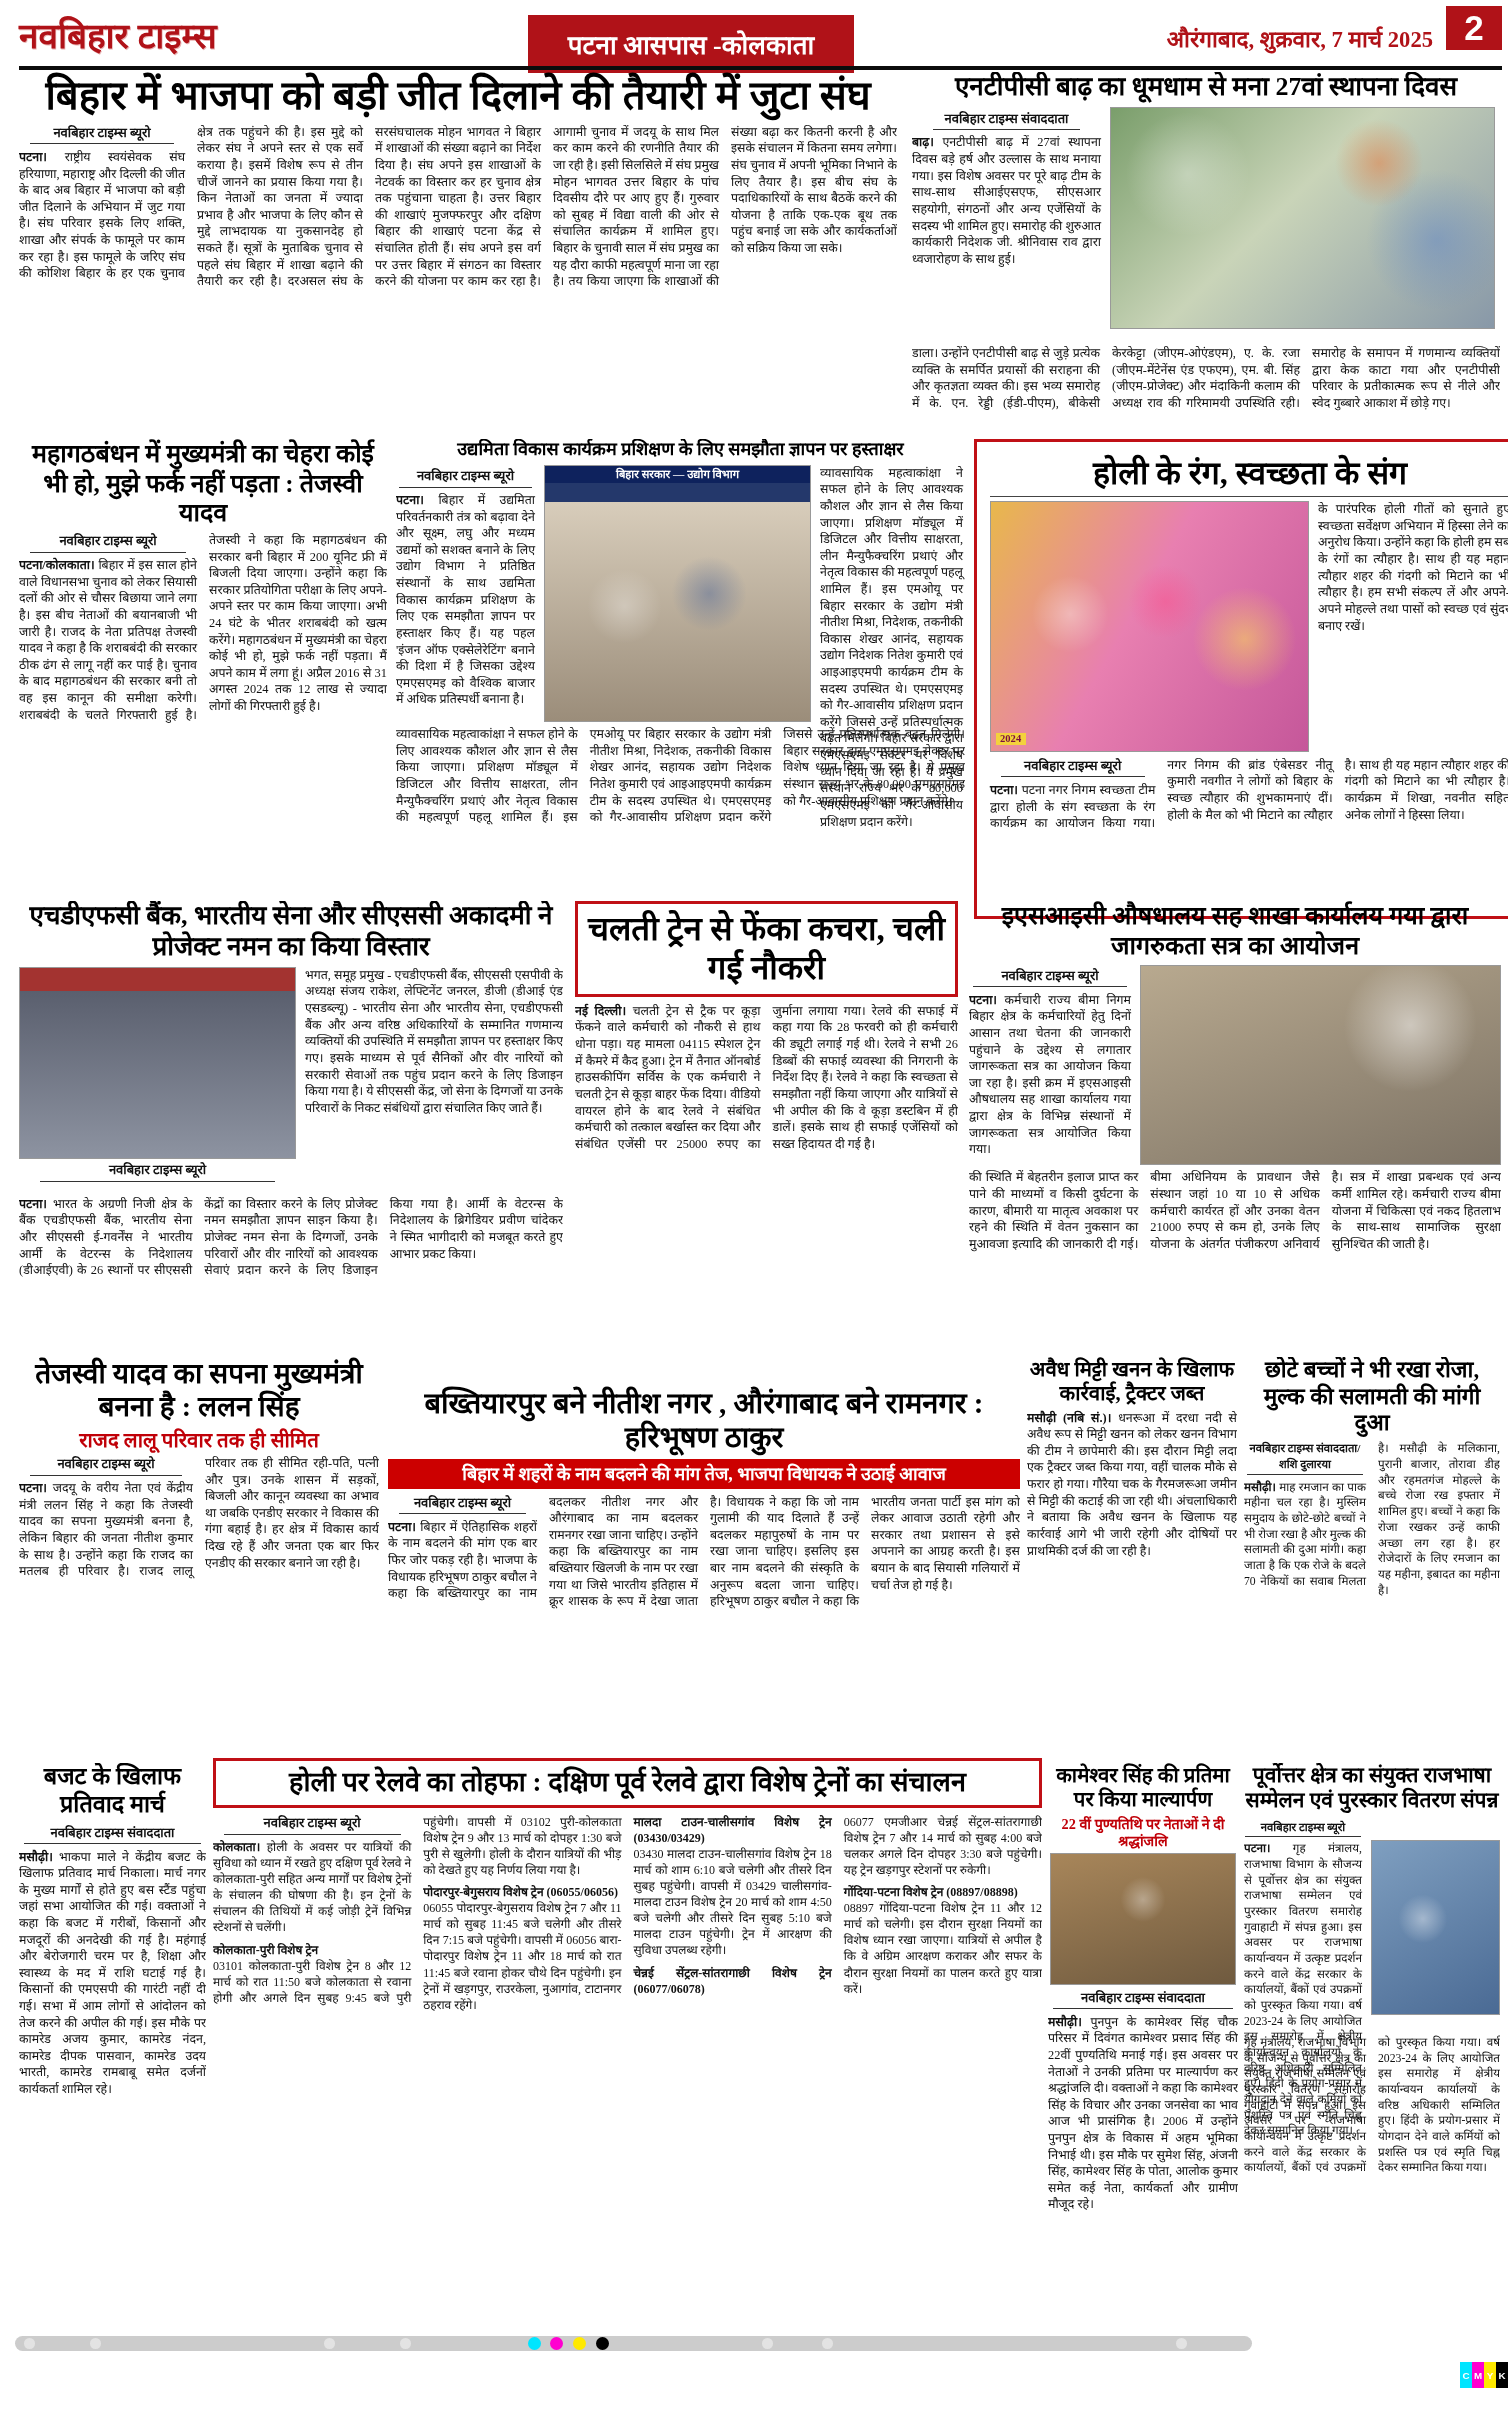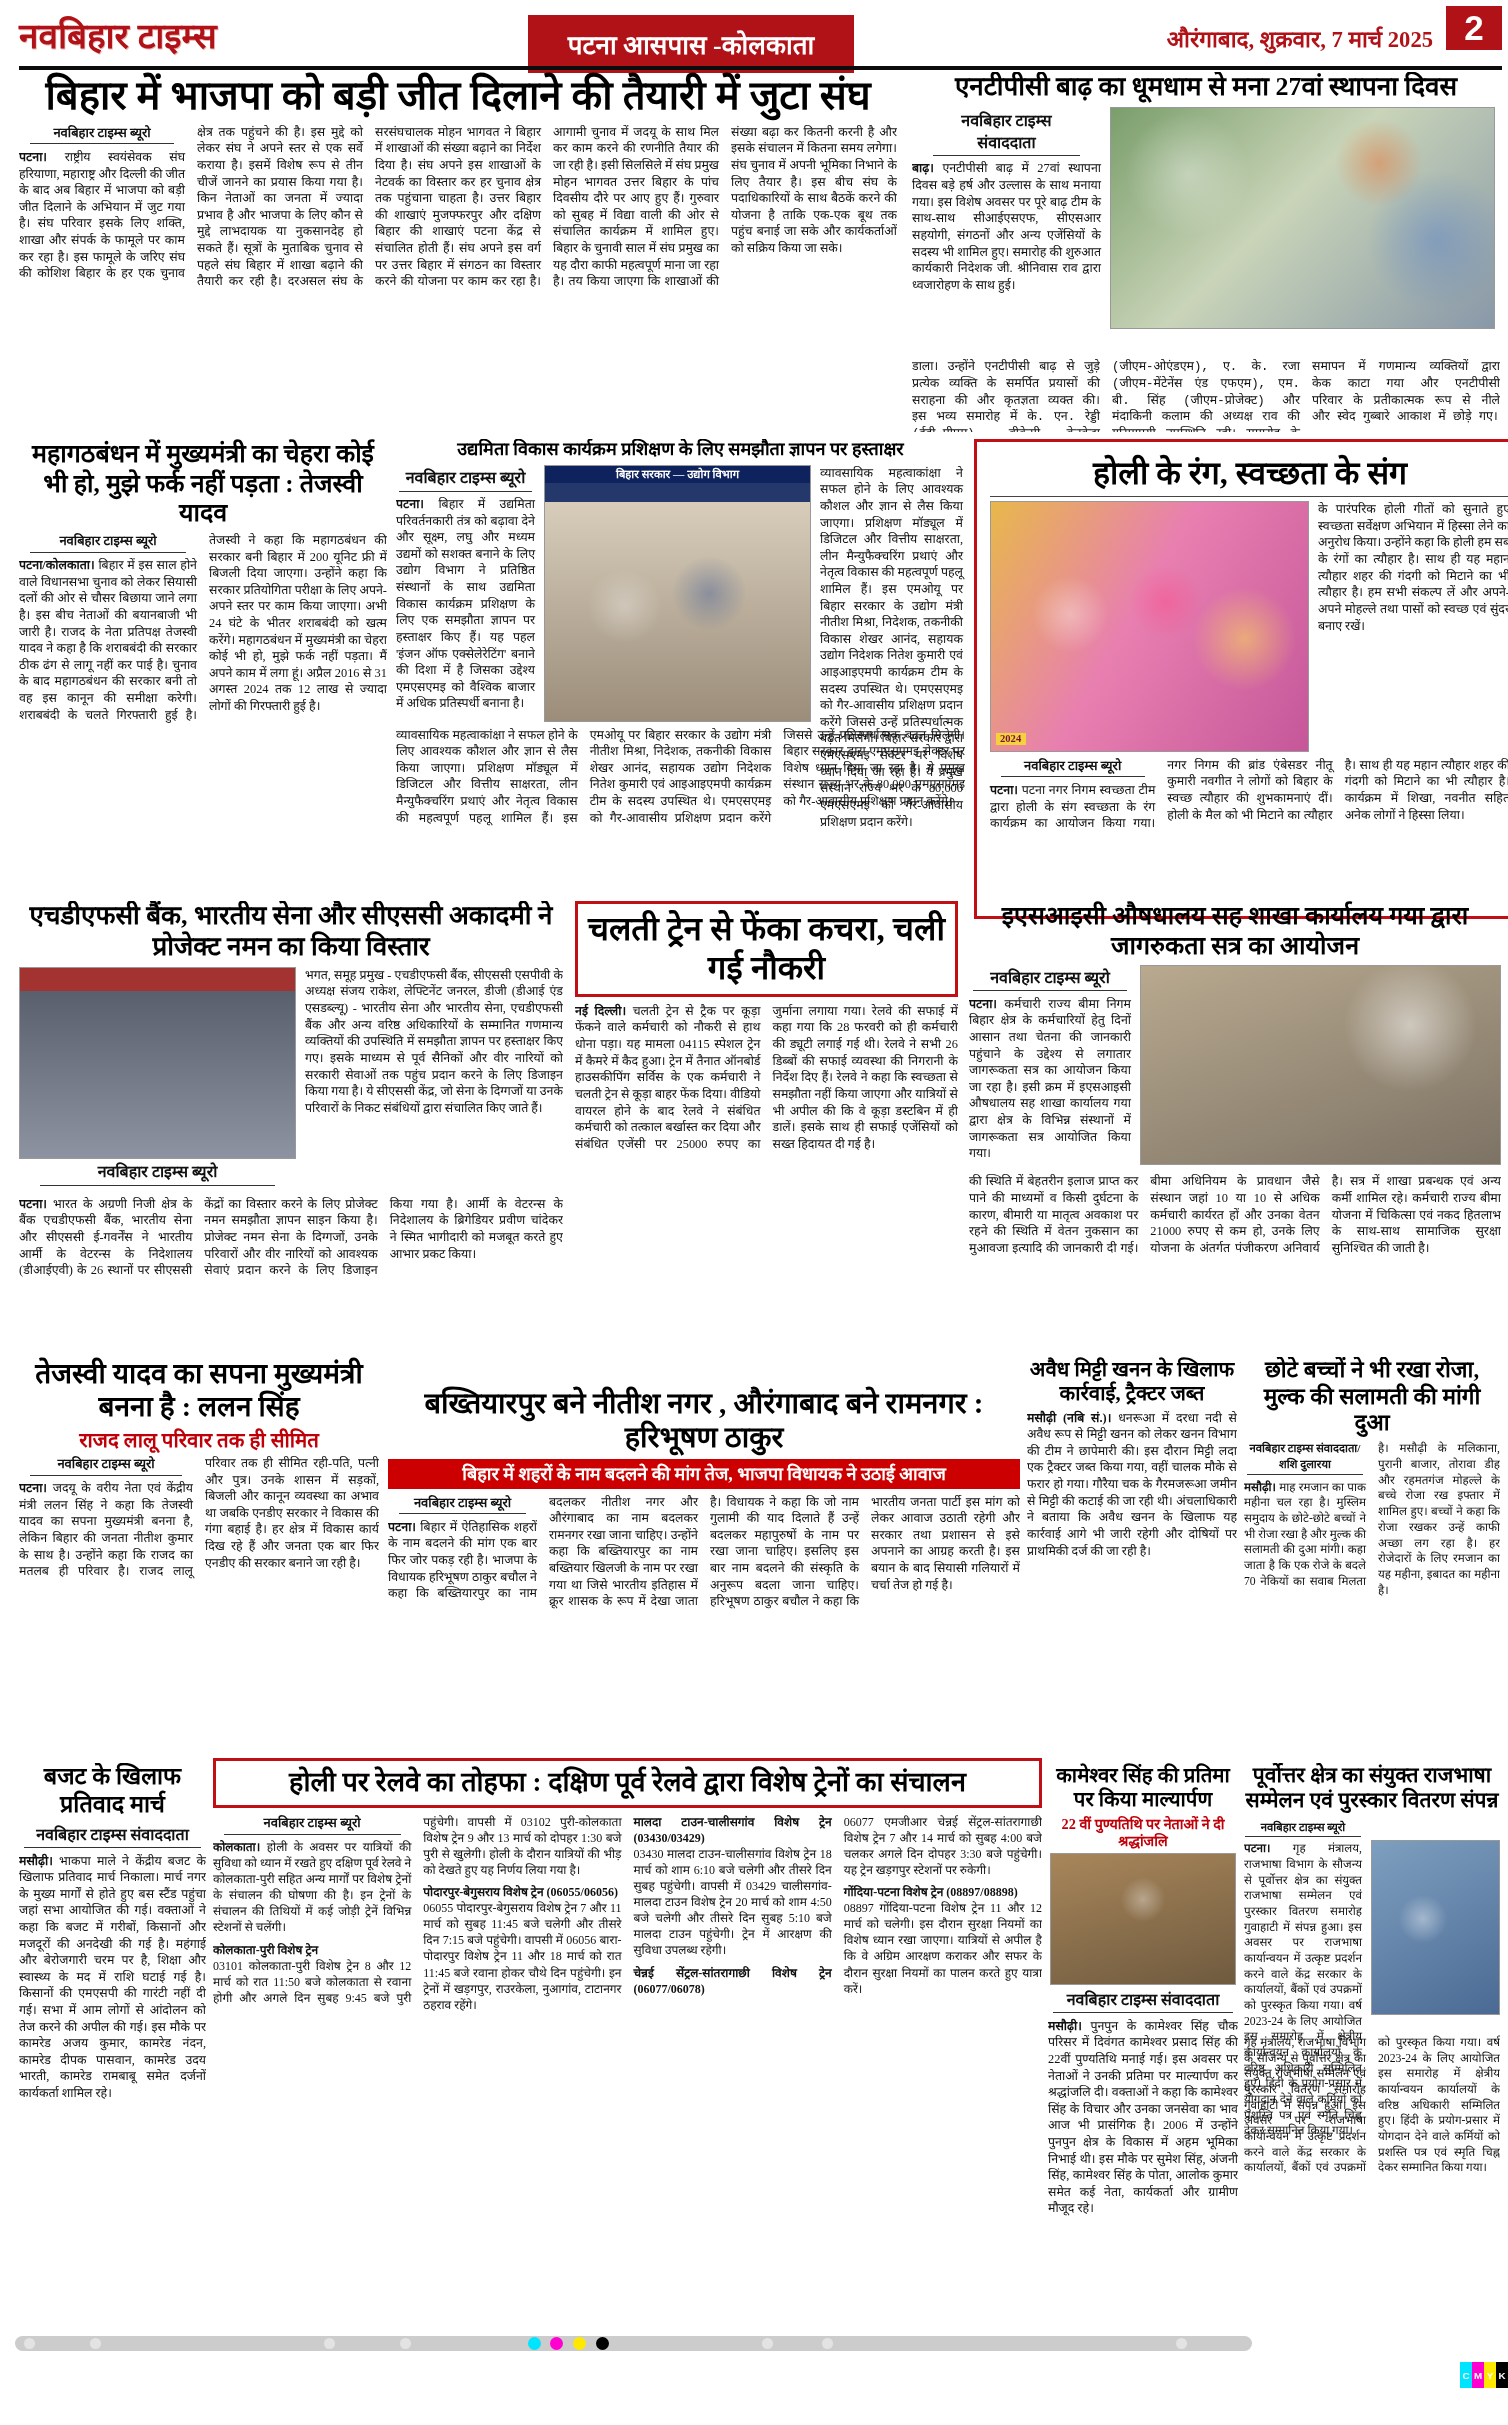--- a/index.html
+++ b/index.html
@@ -1,20 +1,20 @@
 <!DOCTYPE html>
 <html style="font-size:12px"><head>
 <meta charset="utf-8">
 <style>
   html,body{margin:0;padding:0;background:#e8e8e8;}
   #paper{position:relative;width:1508px;height:2426px;background:#ffffff;margin:0 auto;overflow:hidden;
          font-family:"Liberation Serif","DejaVu Serif",serif;color:#111;}
   .art{position:absolute;overflow:hidden;}
   .hl{font-weight:bold;text-align:center;line-height:1.18;color:#000;margin:0 0 4.5px 0;}
-  .byline{font-weight:bold;text-align:center;font-size:16px;border-bottom:1.5px solid #333;
+  .byline{font-weight:bold;text-align:center;font-size:13px;border-bottom:1.5px solid #333;
           width:78%;margin:1.5px auto 4.5px auto;padding-bottom:2.3px;}
   .byline-flow{font-weight:bold;text-align:center;font-size:13px;border-bottom:1.5px solid #333;
           margin:0 10.6px 4.5px 10.6px;padding-bottom:2.3px;}
   .body{text-align:justify;font-size:12.4px;line-height:1.34;}
   .body p{margin:0;}
   .dateline{font-weight:bold;}
   .cols2{column-count:2;column-gap:12px;}
   .cols3{column-count:3;column-gap:12px;}
   .cols4{column-count:4;column-gap:12px;}
   .cols5{column-count:5;column-gap:12px;}
@@ -76,21 +76,21 @@
           <p><span class="dateline">बाढ़।</span>
              <span>एनटीपीसी बाढ़ में 27वां स्थापना दिवस बड़े हर्ष और उल्लास के साथ मनाया गया। इस विशेष अवसर पर पूरे बाढ़ टीम के साथ-साथ सीआईएसएफ, सीएसआर सहयोगी, संगठनों और अन्य एजेंसियों के सदस्य भी शामिल हुए। समारोह की शुरुआत कार्यकारी निदेशक जी. श्रीनिवास राव द्वारा ध्वजारोहण के साथ हुई।</span></p>
         </div>
       </div>
       <div class="photo" style="width:383px;height:220px;background:
            radial-gradient(circle at 20% 30%,rgba(255,255,255,.35),transparent 18%),
            radial-gradient(circle at 70% 25%,rgba(230,120,60,.5),transparent 14%),
            radial-gradient(circle at 85% 60%,rgba(90,130,200,.45),transparent 20%),
            linear-gradient(135deg,#7a9e6b,#c9d4b8 45%,#8898a8);"></div>
     </div>
-    <div class="body cols3" style="height:122px;margin-top:10px;font-family:Liberation Mono, monospace;">
+    <div class="body cols3" style="height:122px;margin-top:16px;">
       <p><span>डाला। उन्होंने एनटीपीसी बाढ़ से जुड़े प्रत्येक व्यक्ति के समर्पित प्रयासों की सराहना की और कृतज्ञता व्यक्त की। इस भव्य समारोह में के. एन. रेड्डी (ईडी-पीएम), बीकेसी केरकेट्टा (जीएम-ओएंडएम), ए. के. रजा (जीएम-मेंटेनेंस एंड एफएम), एम. बी. सिंह (जीएम-प्रोजेक्ट) और मंदाकिनी कलाम की अध्यक्ष राव की गरिमामयी उपस्थिति रही। समारोह के समापन में गणमान्य व्यक्तियों द्वारा केक काटा गया और एनटीपीसी परिवार के प्रतीकात्मक रूप से नीले और स्वेद गुब्बारे आकाश में छोड़े गए।</span></p>
     </div>
   </section>
 
   <section class="art" style="left:19px;top:439px;width:368px;height:451px;">
     <h2 class="hl" style="font-size:25px;">महागठबंधन में मुख्यमंत्री का चेहरा कोई भी हो, मुझे फर्क नहीं पड़ता : तेजस्वी यादव</h2>
     <div class="body cols2" style="height:362px;">
       <div class="byline-flow">नवबिहार टाइम्स ब्यूरो</div>
       <p><span class="dateline">पटना/कोलकाता।</span>
          <span>बिहार में इस साल होने वाले विधानसभा चुनाव को लेकर सियासी दलों की ओर से चौसर बिछाया जाने लगा है। इस बीच नेताओं की बयानबाजी भी जारी है। राजद के नेता प्रतिपक्ष तेजस्वी यादव ने कहा है कि शराबबंदी की सरकार ठीक ढंग से लागू नहीं कर पाई है। चुनाव के बाद महागठबंधन की सरकार बनी तो वह इस कानून की समीक्षा करेगी। शराबबंदी के चलते गिरफ्तारी हुई है। तेजस्वी ने कहा कि महागठबंधन की सरकार बनी बिहार में 200 यूनिट फ्री में बिजली दिया जाएगा। उन्होंने कहा कि सरकार प्रतियोगिता परीक्षा के लिए अपने-अपने स्तर पर काम किया जाएगा। अभी 24 घंटे के भीतर शराबबंदी को खत्म करेंगे। महागठबंधन में मुख्यमंत्री का चेहरा कोई भी हो, मुझे फर्क नहीं पड़ता। मैं अपने काम में लगा हूं। अप्रैल 2016 से 31 अगस्त 2024 तक 12 लाख से ज्यादा लोगों की गिरफ्तारी हुई है।</span></p>

